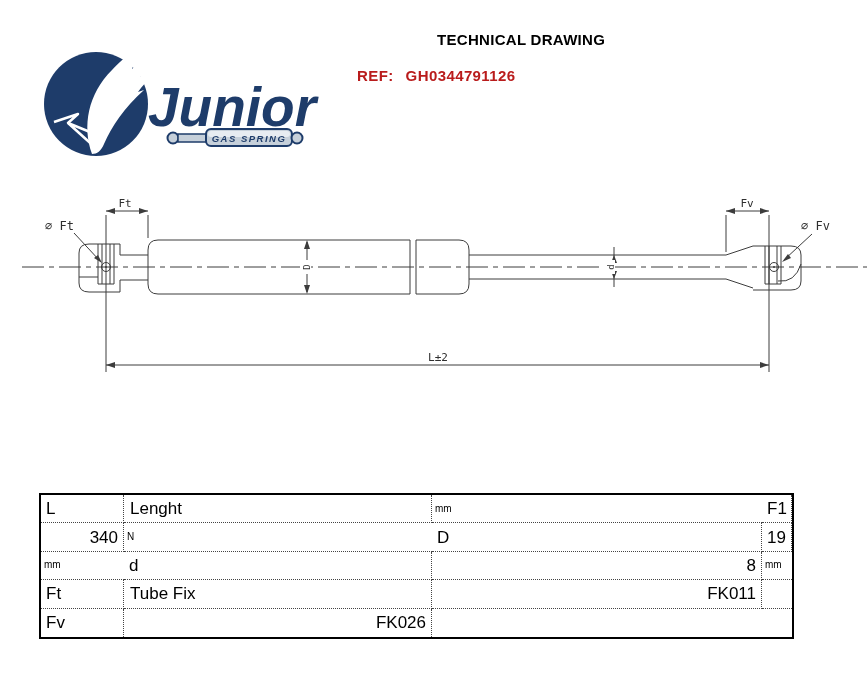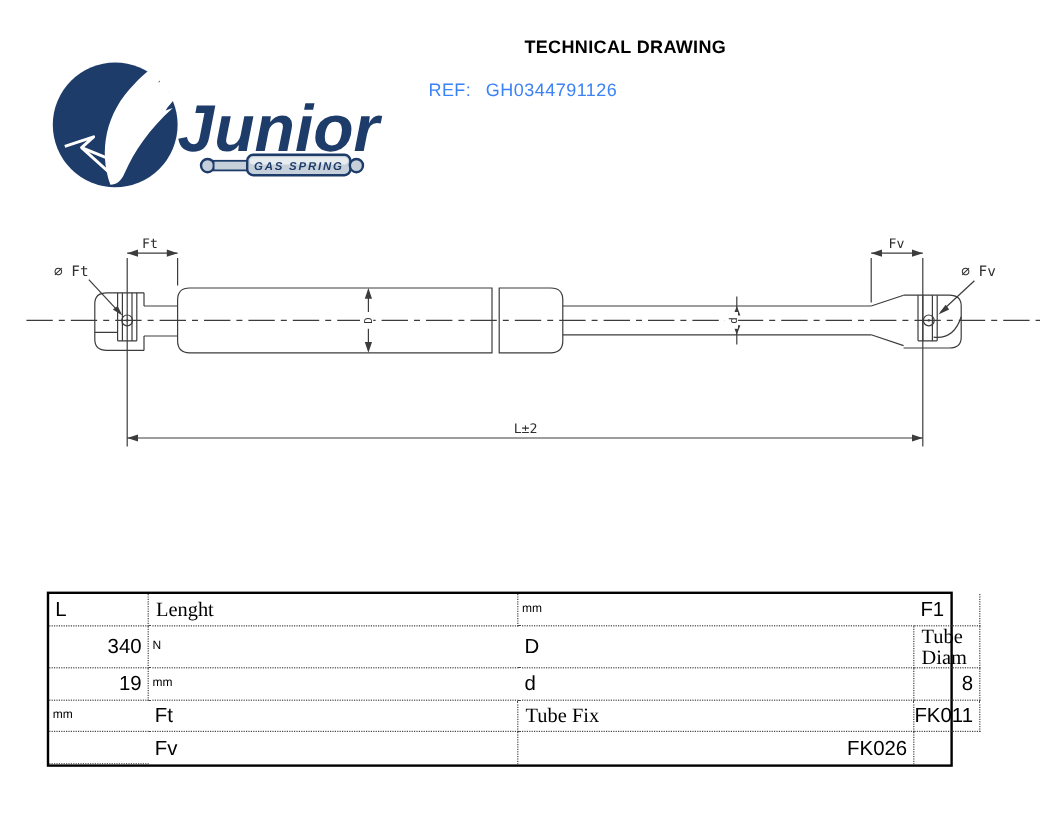--- a/index.html
+++ b/index.html
@@ -7,37 +7,37 @@
     position:relative;width:867px;height:679px;background:#ffffff;
     font-family:"Liberation Sans",sans-serif;overflow:hidden;color:#000;margin-left:12px;
   }
   
   .title{
     position:absolute;left:425px;top:31px;
     font-size:15px;font-weight:bold;letter-spacing:.3px;color:#000;
   }
   .refline{
     position:absolute;left:345px;top:67px;
-    font-size:15px;font-weight:normal;letter-spacing:.4px;color:#3b82f6;
+    font-size:15px;font-weight:bold;letter-spacing:.4px;color:#b91c1c;
   }
   .refline .ref-value{margin-left:12px;}
   
   .logo-svg{position:absolute;left:20px;top:42px;}
   
   .draw-svg{position:absolute;left:0;top:0;}
   
   .spec-table{
     position:absolute;left:27px;top:493px;width:755px;height:146px;
     border:2px solid #000;box-sizing:border-box;
     display:grid;grid-template-columns:83px 308px 330px 1fr;grid-auto-rows:1fr;
     background:#fff;
   }
   .cell{display:flex;align-items:center;font-size:17px;line-height:1;box-sizing:border-box;}
   .c-sym{padding-left:5px;border-right:1px dotted #444;}
-  .c-label{padding-left:6px;border-right:1px dotted #444;font-family:Liberation Serif, serif;}
+  .c-label{padding-left:6px;border-right:1px dotted #444;}
   .c-value{justify-content:flex-end;padding-right:5px;border-right:1px dotted #444;}
   .c-unit{padding-left:3px;font-size:10px;}
   .row-sep{border-bottom:1px dotted #444;}
 </style>
 </head>
 <body>
 
 <div class="page">
 
   <div class="title">TECHNICAL DRAWING</div>
@@ -162,21 +162,20 @@
   <div class="spec-table">
     <div class="cell c-sym row-sep">L</div>
     <div class="cell c-label row-sep">Lenght</div>
     <div class="cell c-unit row-sep">mm</div>
 
     <div class="cell c-sym row-sep">F1</div>
     <div class="cell c-value row-sep">340</div>
     <div class="cell c-unit row-sep">N</div>
 
     <div class="cell c-sym row-sep">D</div>
-    <div class="cell c-label row-sep">Tube Diam</div>
     <div class="cell c-value row-sep">19</div>
     <div class="cell c-unit row-sep">mm</div>
 
     <div class="cell c-sym row-sep">d</div>
     <div class="cell c-value row-sep">8</div>
     <div class="cell c-unit row-sep">mm</div>
 
     <div class="cell c-sym row-sep">Ft</div>
     <div class="cell c-label row-sep">Tube Fix</div>
     <div class="cell c-value row-sep">FK011</div>

